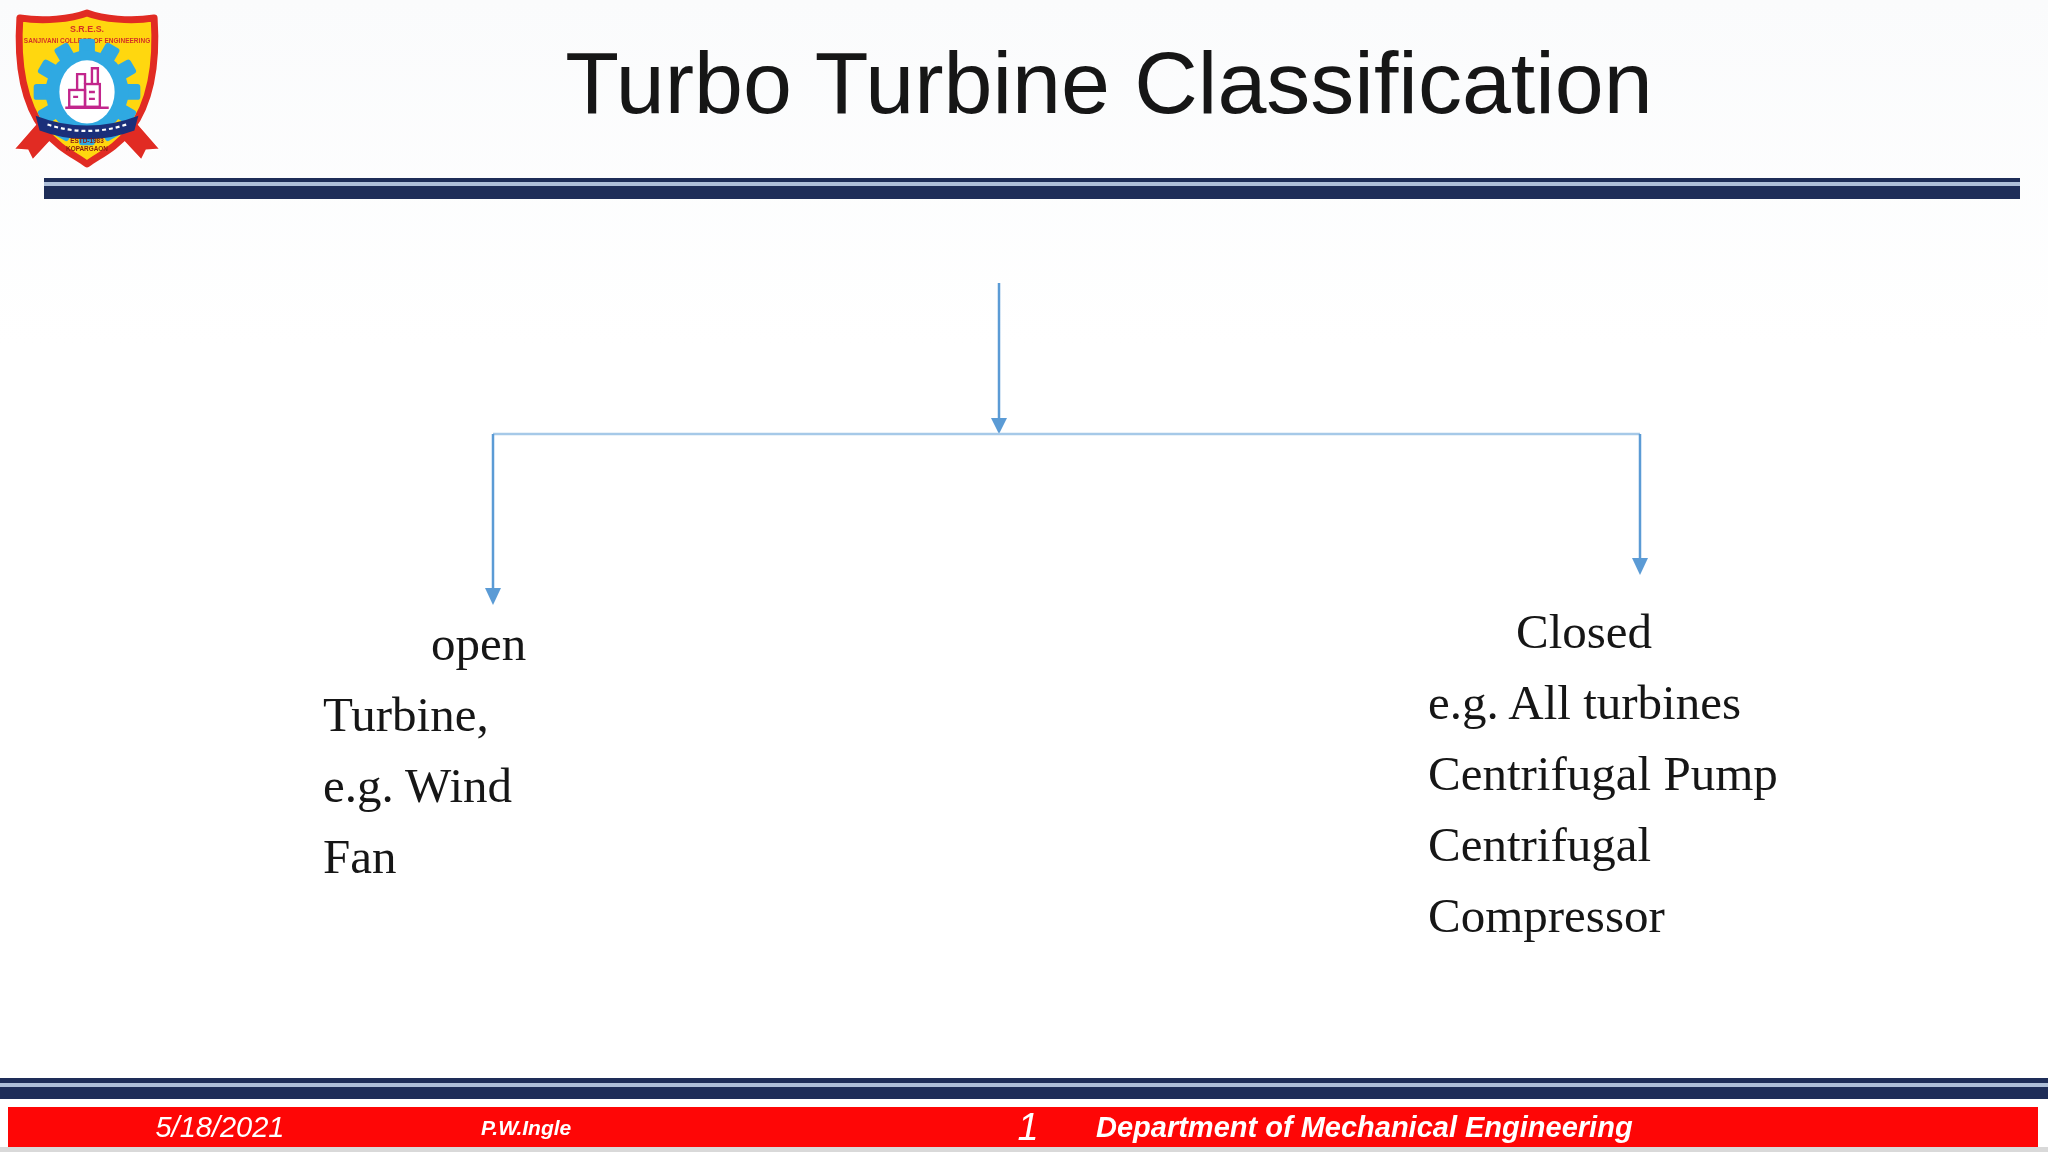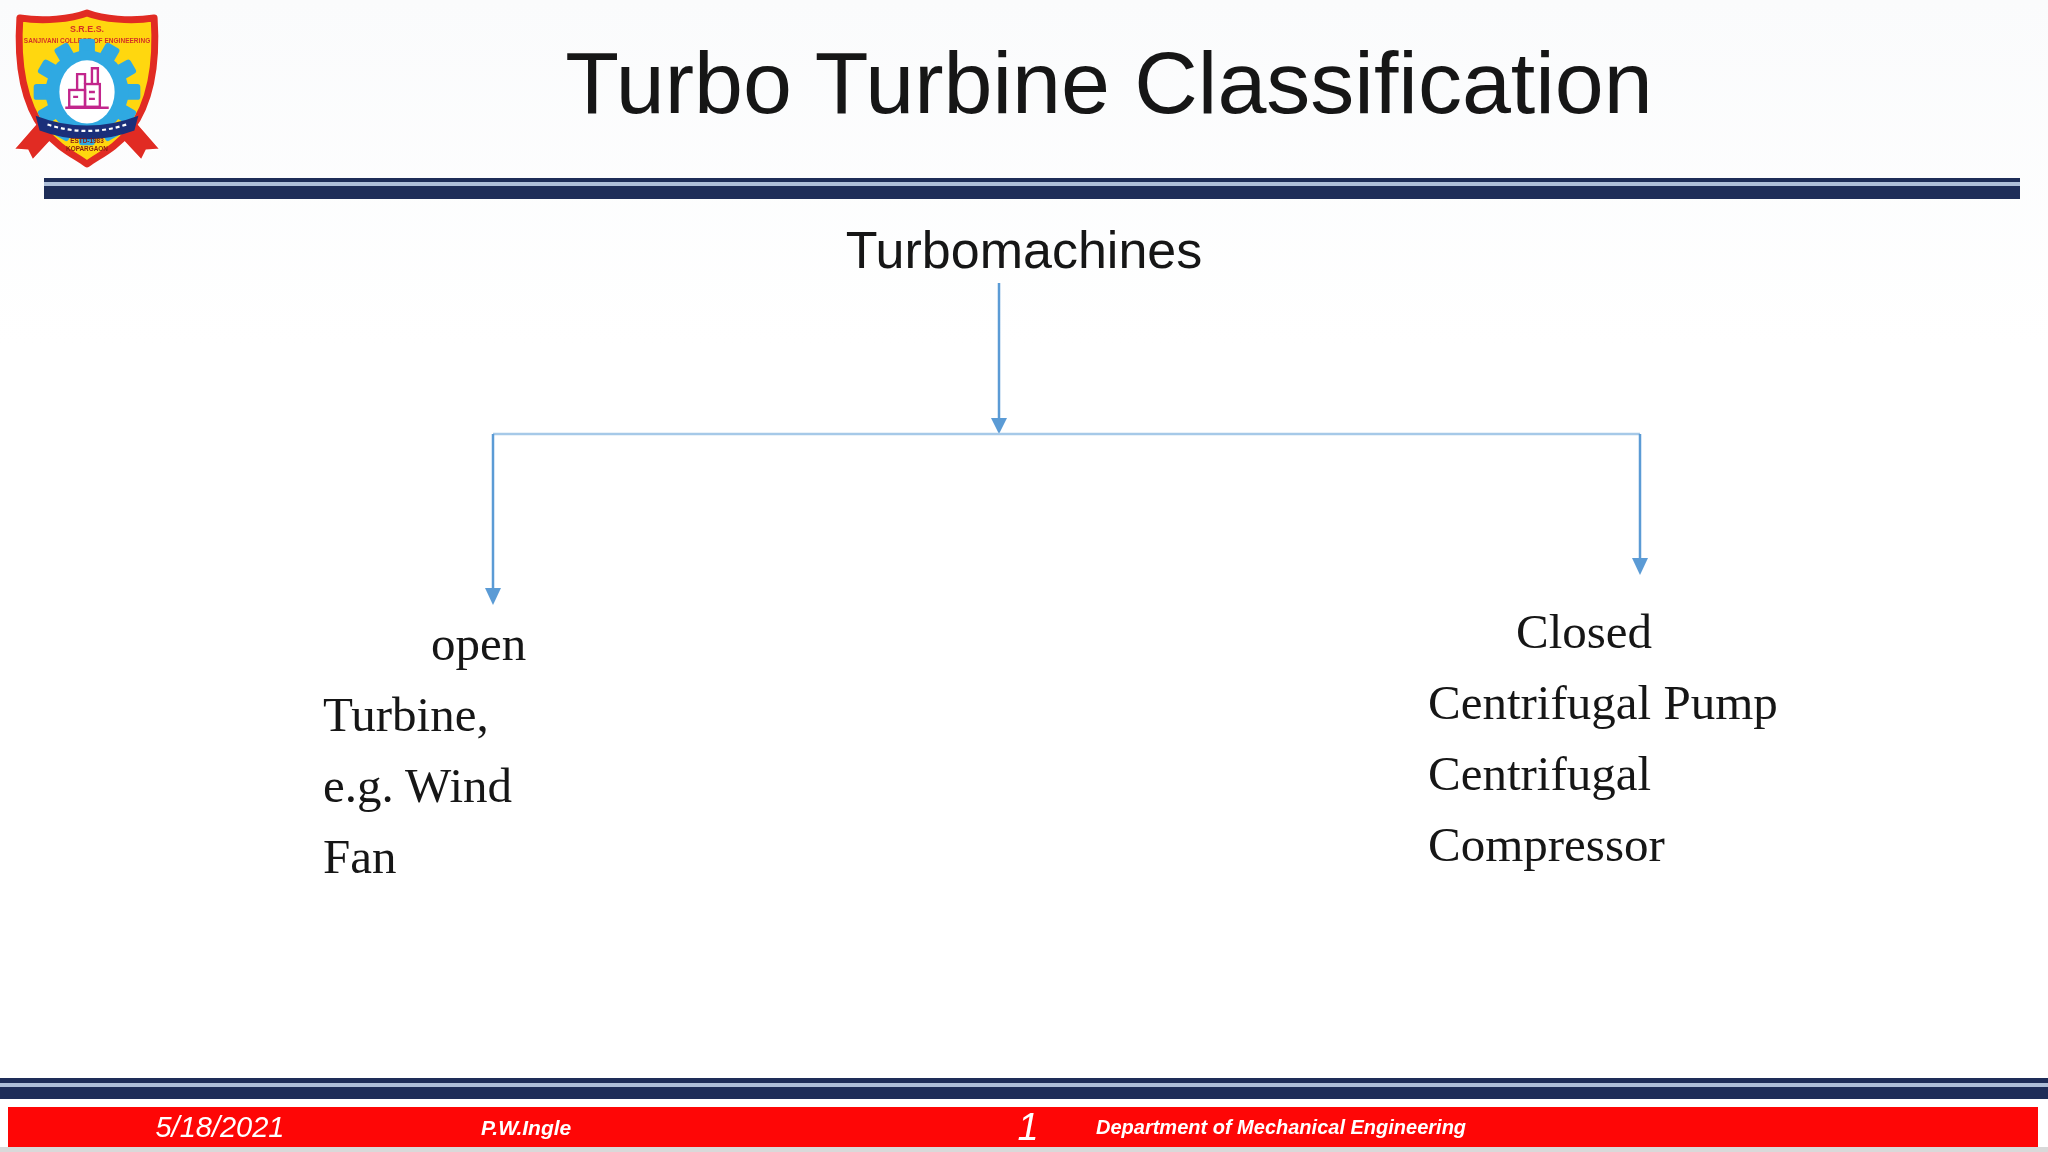--- a/index.html
+++ b/index.html
@@ -36,21 +36,21 @@
   .f-gap{height:4px;background:#aebfd8;}
   .f-thick{height:12px;background:#1e2d58;}
   .red-bar{
     position:absolute;left:8px;right:10px;top:1107px;height:41px;
     background:#fe0606;color:#ffffff;
   }
   .red-bar .txt{position:absolute;top:0;height:41px;line-height:41px;font-style:italic;}
   .footer-date{left:112px;width:200px;text-align:center;font-style:italic;font-size:29px;}
   .footer-author{left:473px;font-weight:bold;font-style:italic;font-size:21px;text-align:right;}
   .footer-page{left:995px;width:50px;text-align:center;font-size:38px;}
-  .footer-dept{left:1088px;font-weight:bold;font-style:italic;font-size:20px;}
+  .footer-dept{left:1088px;font-weight:bold;font-style:italic;font-size:29px;}
   .bottom-strip{position:absolute;left:0;right:0;bottom:0;height:5px;background:#d9d9d9;}
 </style>
 </head>
 <body>
 
 <div class="slide">
 
   <svg class="logo" viewBox="0 0 160 168">
 
     <path d="M34 114 L6 146 L20 147 L25 157 L50 130 Z" fill="#e12b23" stroke="#fff" stroke-width="1.5"></path>
@@ -97,41 +97,41 @@
   </svg>
 
   <div class="slide-title">Turbo Turbine Classification</div>
 
   <div class="header-rule">
     <div class="rule-thin"></div>
     <div class="rule-gap"></div>
     <div class="rule-thick"></div>
   </div>
 
-  <div class="root-label">Turbomachines</div>
 
   <svg class="connectors">
     <line x1="999" y1="283" x2="999" y2="420" stroke="#5b9bd5" stroke-width="2.5"></line>
     <polygon points="991,418 1007,418 999,434" fill="#5b9bd5"></polygon>
     <line x1="493" y1="434" x2="1640" y2="434" stroke="#a6c9e8" stroke-width="2.5"></line>
     <line x1="493" y1="434" x2="493" y2="590" stroke="#5b9bd5" stroke-width="2.5"></line>
     <polygon points="485,588 501,588 493,605" fill="#5b9bd5"></polygon>
     <line x1="1640" y1="434" x2="1640" y2="560" stroke="#5b9bd5" stroke-width="2.5"></line>
     <polygon points="1632,558 1648,558 1640,575" fill="#5b9bd5"></polygon>
   </svg>
 
   <div class="branch branch-left">
     <div class="l0">open</div>
     <div>Turbine,</div>
     <div>e.g. Wind</div>
     <div>Fan</div>
   </div>
 
   <div class="branch branch-right">
     <div class="l0">Closed</div>
+    <div>e.g. All turbines</div>
     <div>Centrifugal Pump</div>
     <div>Centrifugal</div>
     <div>Compressor</div>
   </div>
 
   <div class="footer-rule">
     <div class="f-thin"></div>
     <div class="f-gap"></div>
     <div class="f-thick"></div>
   </div>

